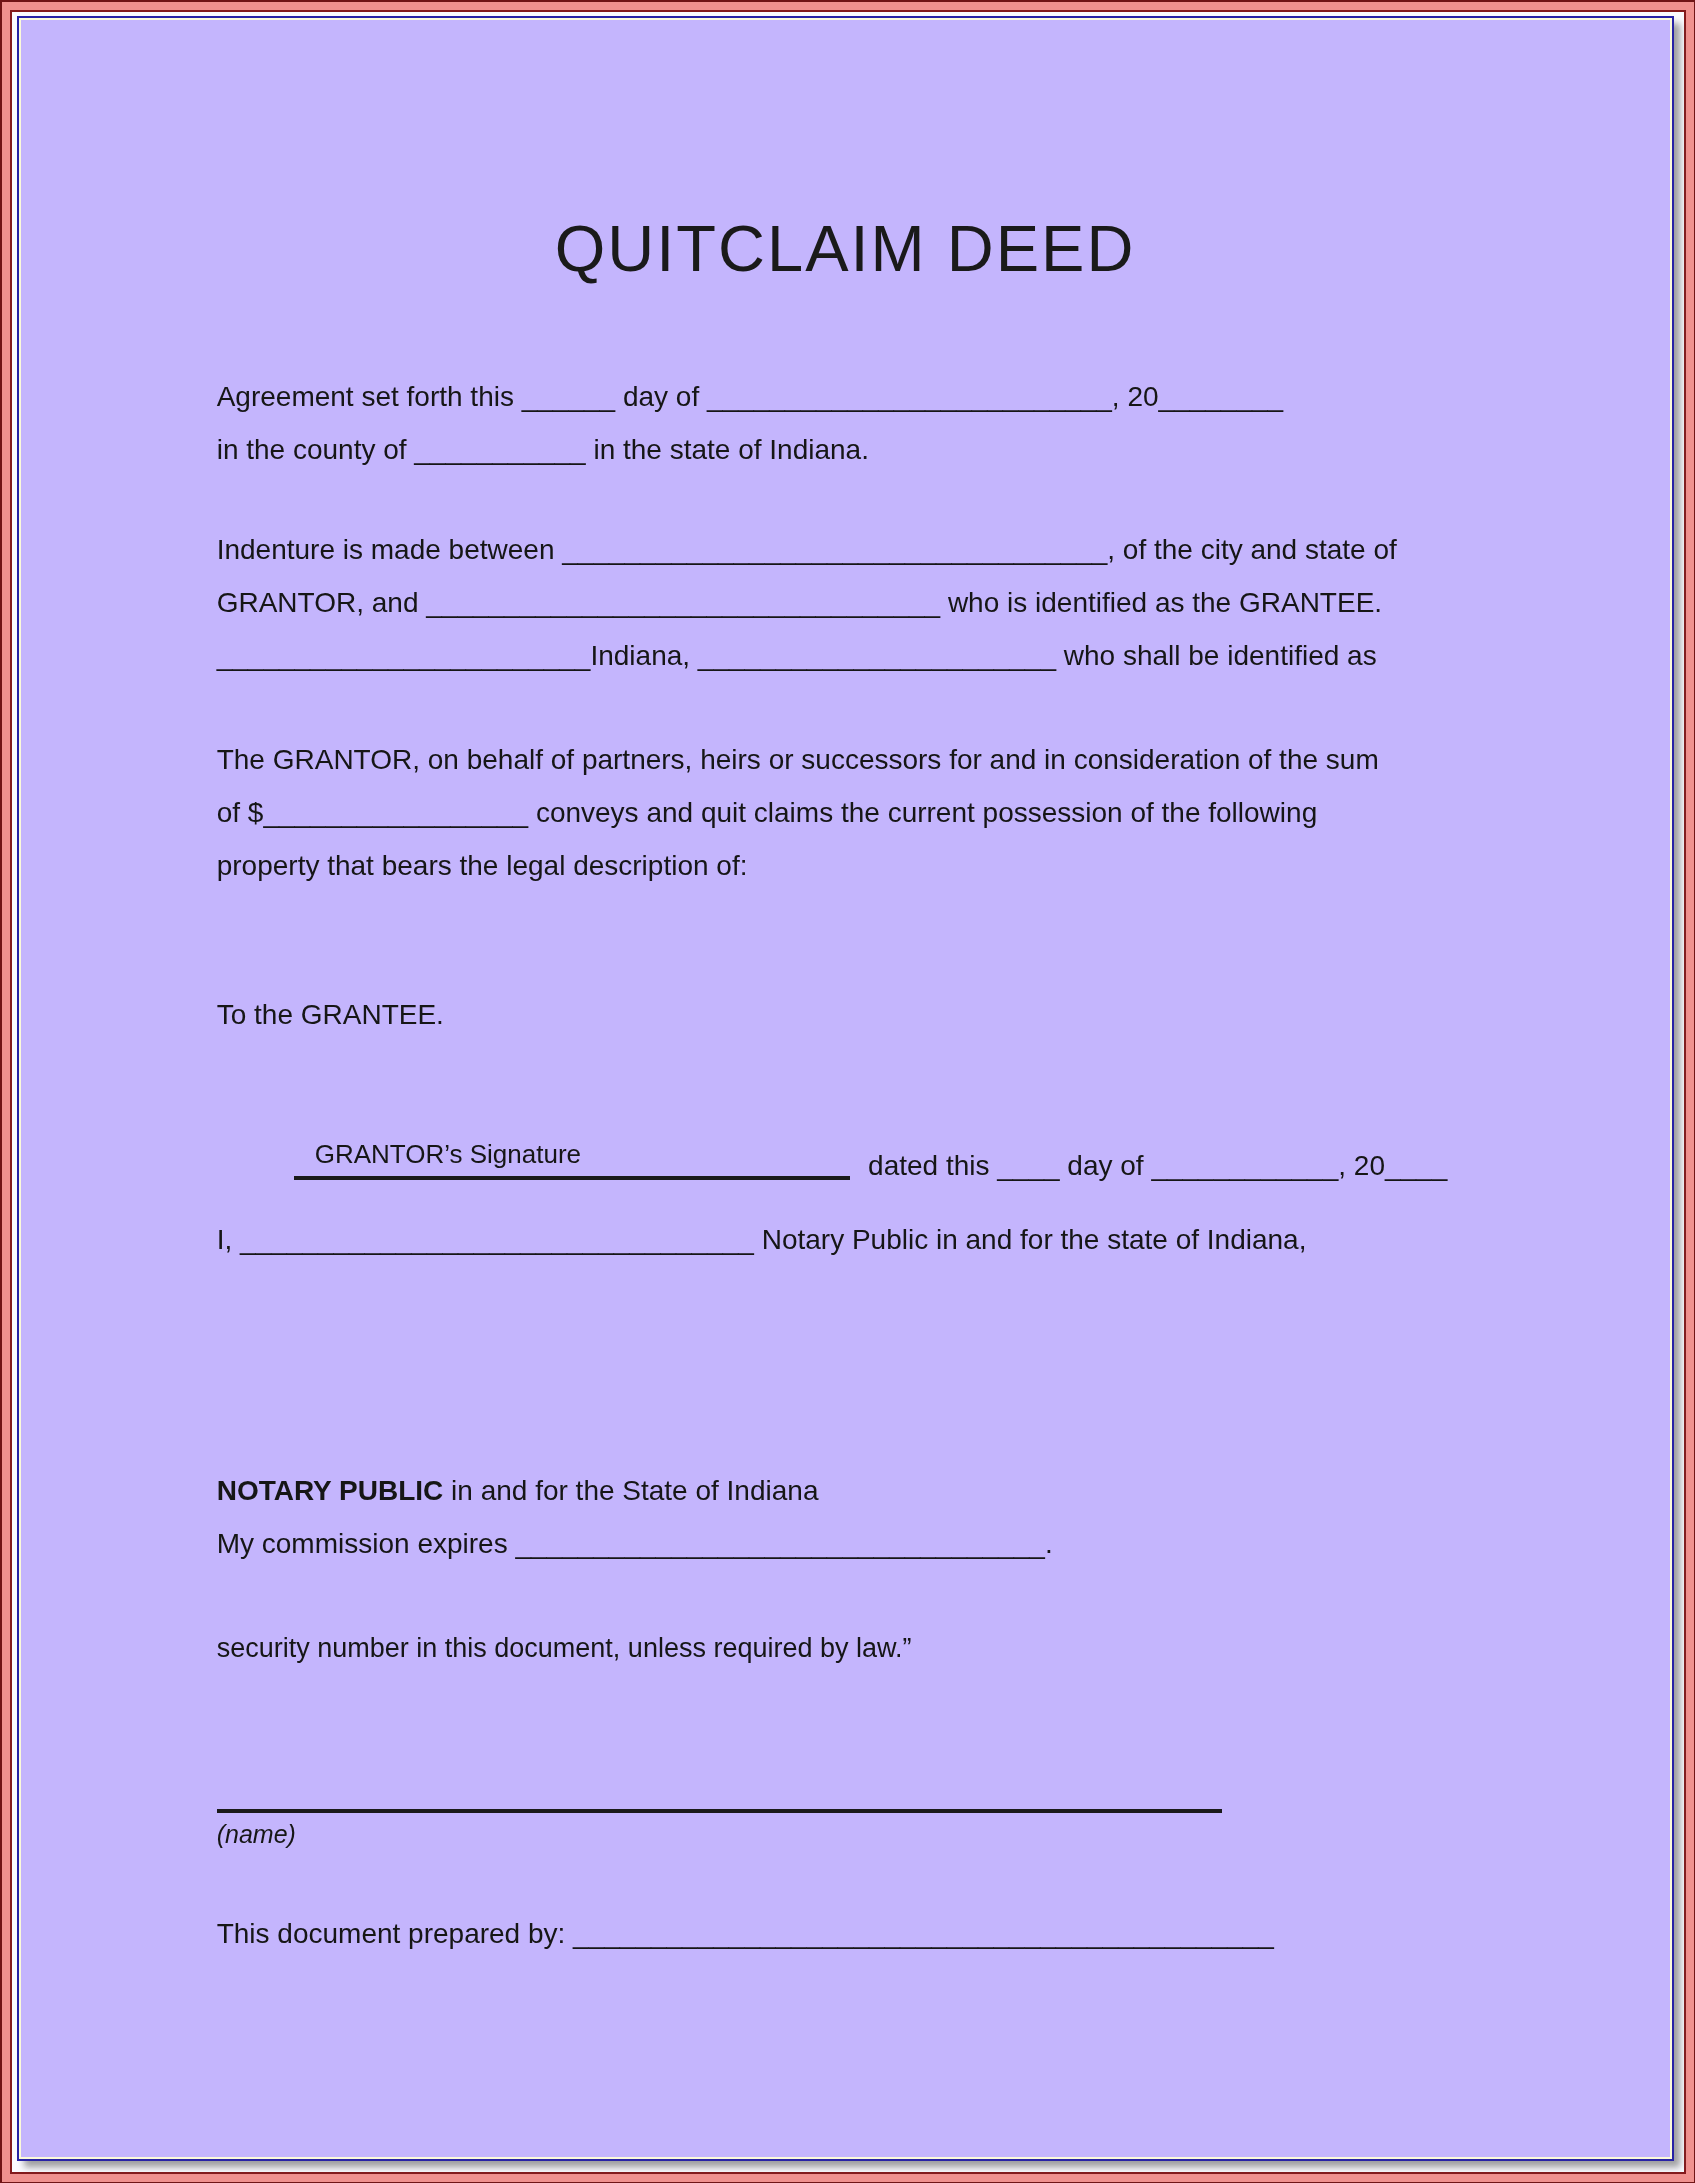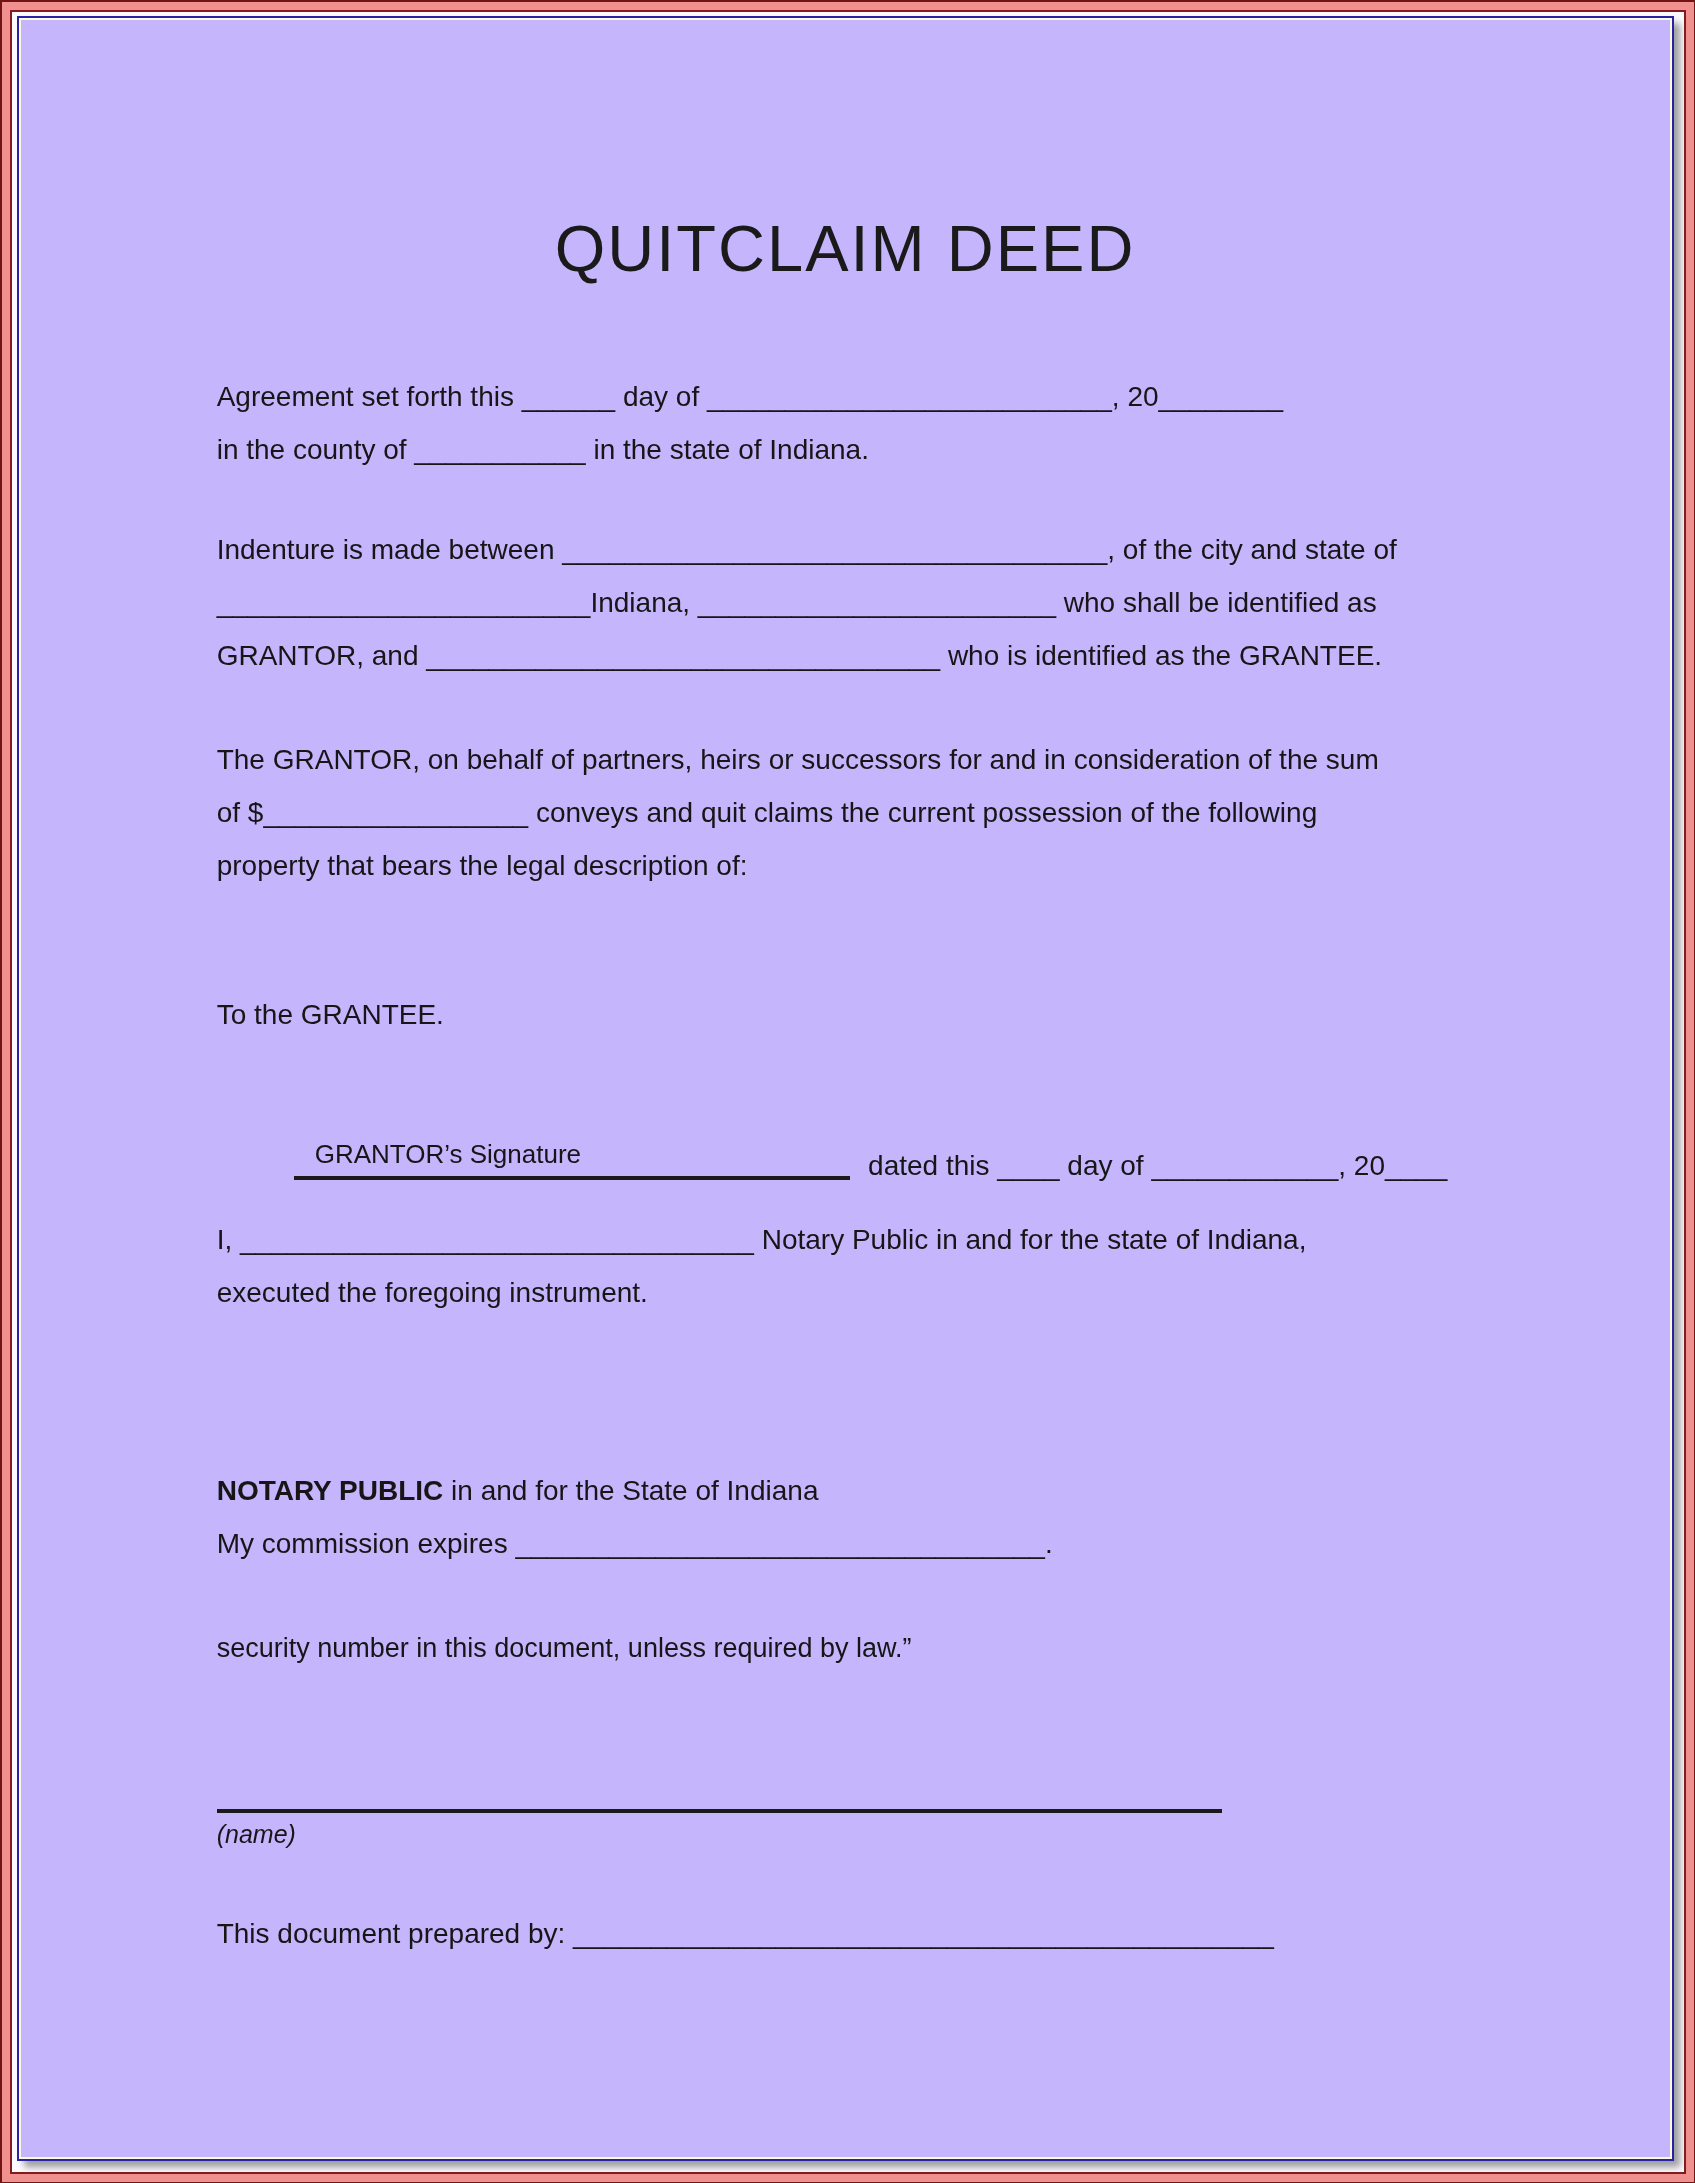--- a/index.html
+++ b/index.html
@@ -65,43 +65,42 @@
 
         <h1 class="title">QUITCLAIM DEED</h1>
 
         <div class="para" style="top:352px">
             <div class="line">Agreement set forth this ______ day of __________________________, 20________</div>
             <div class="line">in the county of ___________ in the state of Indiana.</div>
           </div>
 
         <div class="para" style="top:505px">
             <div class="line">Indenture is made between ___________________________________, of the city and state of</div>
+            <div class="line">GRANTOR, and _________________________________ who is identified as the GRANTEE.</div>
             <div class="line">________________________Indiana, _______________________ who shall be identified as</div>
-            <div class="line">GRANTOR, and _________________________________ who is identified as the GRANTEE.</div>
           </div>
 
         <div class="para" style="top:715px">
             <div class="line">The GRANTOR, on behalf of partners, heirs or successors for and in consideration of the sum</div>
             <div class="line">of $_________________ conveys and quit claims the current possession of the following</div>
             <div class="line">property that bears the legal description of:</div>
           </div>
 
         <div class="para" style="top:970px">
           <div class="line">To the GRANTEE.</div>
         </div>
 
         <div class="dated-row">
           <span class="thickline"></span><span class="dated-text">dated this ____ day of ____________, 20____</span>
         </div>
 
         <div class="caption sig-caption">GRANTOR’s Signature</div>
 
         <div class="para" style="top:1195px">
             <div class="line">I, _________________________________ Notary Public in and for the state of Indiana,</div>
-            <div class="line">executed the foregoing instrument.</div>
           </div>
 
         <div class="para" style="top:1446px">
           <div class="line"><strong>NOTARY PUBLIC</strong><span> in and for the State of Indiana</span></div>
           <div class="line">My commission expires __________________________________.</div>
         </div>
 
         <div class="para affirm" style="top:1604px">
             <div class="line">security number in this document, unless required by law.”</div>
           </div>

